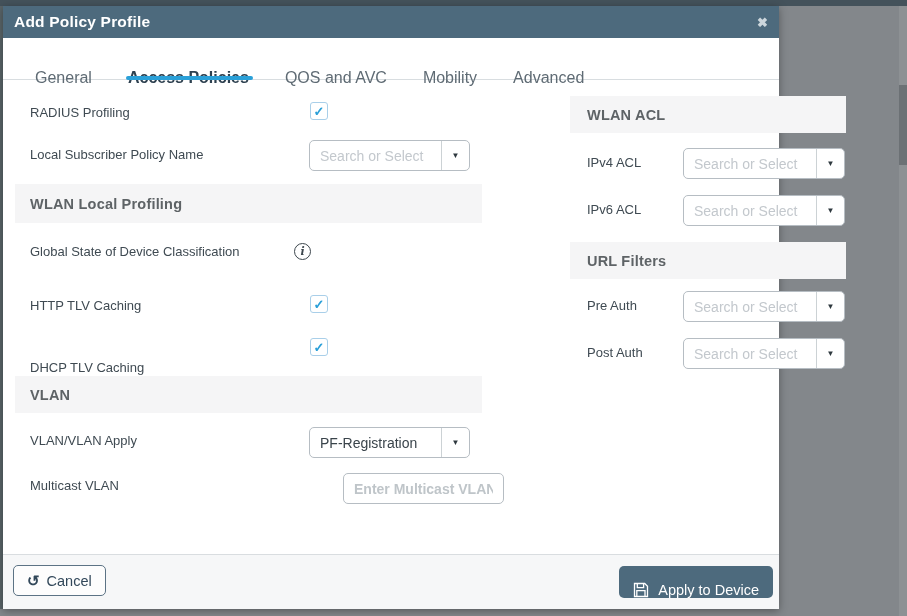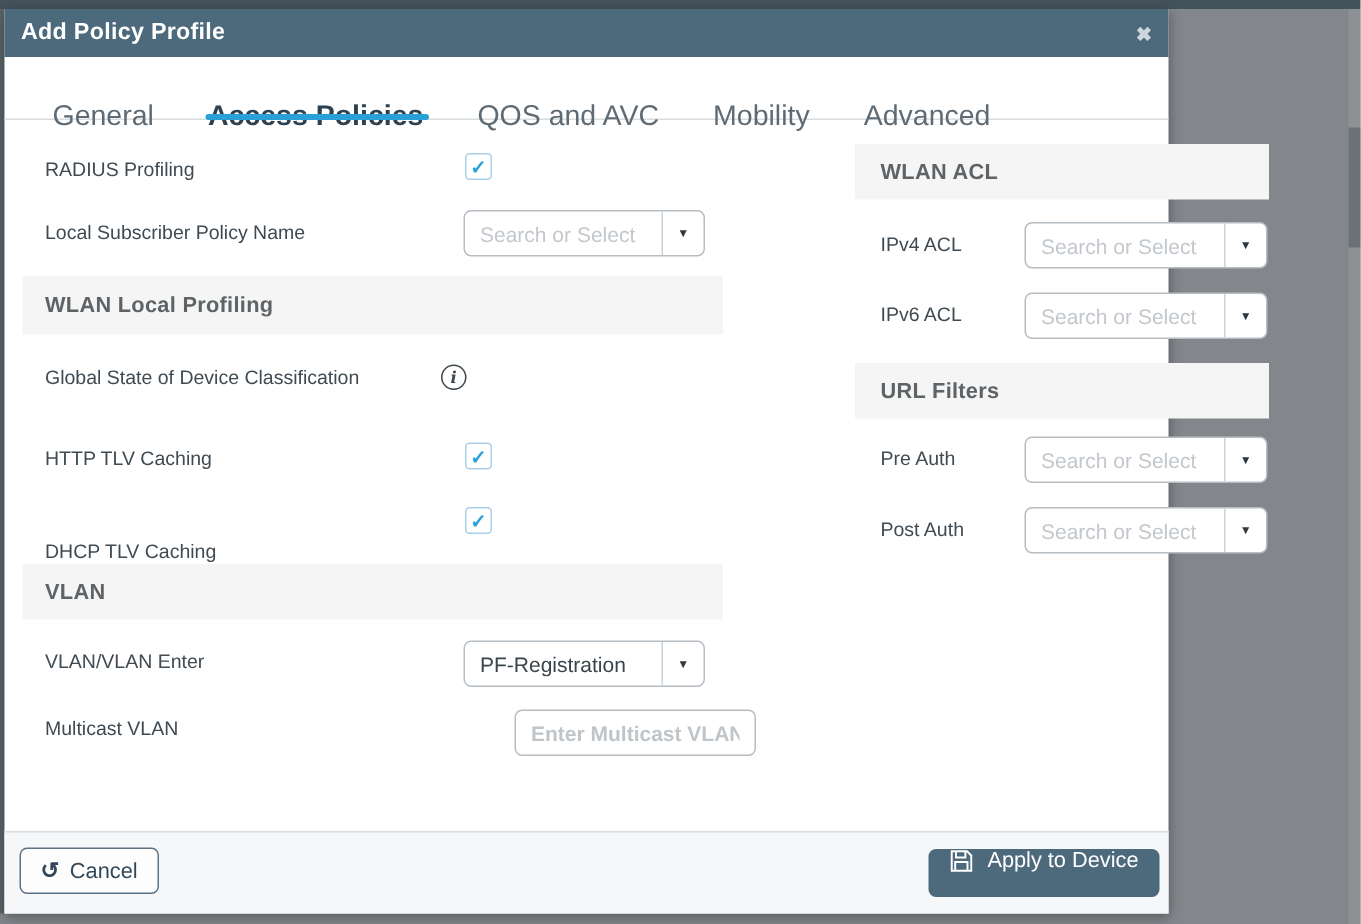--- a/index.html
+++ b/index.html
@@ -15,21 +15,21 @@
   .scroll-thumb{position:absolute;left:899px;top:85px;width:8px;height:80px;background:#6c7175;}
 
   .modal{position:absolute;left:3px;top:6px;width:776px;height:603px;background:#fff;
          box-shadow:0 2px 8px rgba(0,0,0,.35);}
 
   .titlebar{height:32px;background:#4d6a7d;display:flex;align-items:center;padding:0 11px;box-sizing:border-box;}
   .titlebar .title{color:#ffffff;font-size:15.5px;font-weight:700;letter-spacing:.2px;}
   .titlebar .close{margin-left:auto;color:#ccd6dc;font-size:13px;font-weight:700;cursor:pointer;line-height:1;}
 
   .tabs{position:relative;height:41px;border-bottom:1px solid #d8dde0;display:flex;align-items:stretch;padding-left:14px;}
-  .tab{position:relative;display:flex;align-items:center;padding:0 18px;font-size:19px;color:#5f6b74;cursor:pointer;margin-top:39px;}
+  .tab{position:relative;display:flex;align-items:center;padding:0 18px;font-size:16px;color:#5f6b74;cursor:pointer;margin-top:39px;}
   .tab.active{color:#2e4150;font-weight:700;}
   .tab .tabline{display:none;}
   .tab.active .tabline{display:block;position:absolute;left:16px;right:14px;bottom:-1px;height:4px;
         background:#2aa0d8;border-radius:3px;}
 
   .content{position:relative;height:475px;}
 
   .lbl{position:absolute;font-size:13px;color:#3f4a52;line-height:1.2;}
   .section{position:absolute;background:#f5f5f6;display:flex;align-items:center;box-sizing:border-box;
            font-size:14.5px;font-weight:700;color:#5e6366;letter-spacing:.2px;}
@@ -56,21 +56,21 @@
         display:flex;align-items:center;justify-content:center;
         font-family:"DejaVu Serif",serif;font-style:italic;font-weight:700;font-size:11px;color:#3c464d;
         cursor:pointer;box-sizing:border-box;}
 
   .footer{position:absolute;left:0;right:0;bottom:0;height:54px;background:#f6f7f8;border-top:1px solid #d9dde0;}
   .btn-cancel{position:absolute;left:10px;top:10px;height:31px;padding:0 13px;background:#fdfdfd;
       border:1px solid #5c7385;border-radius:5px;color:#32485a;font-size:14.5px;
       display:flex;align-items:center;gap:7px;cursor:pointer;font-family:"Liberation Sans",sans-serif;}
   .btn-cancel .undo{font-size:15px;font-weight:700;line-height:1;}
   .btn-apply{position:absolute;right:6px;top:11px;height:32px;padding:0 14px;background:#4d6a7d;border:none;
-      border-radius:5px;color:#fff;font-size:14.5px;display:flex;align-items:flex-start;gap:9px;cursor:pointer;
+      border-radius:5px;color:#fff;font-size:14.5px;display:flex;align-items:flex-end;gap:9px;cursor:pointer;
       font-family:"Liberation Sans",sans-serif;}
 </style>
 </head>
 <body>
 
 <div class="backdrop-top"></div>
 <div class="backdrop-left"></div>
 <div class="scroll-track"></div>
 <div class="scroll-thumb"></div>
 
@@ -131,21 +131,21 @@
 
     <span class="lbl" style="left:27px;top:280px;">DHCP TLV Caching</span>
     <div class="cb" style="left:307px;top:258px;">
       <span>✓</span>
     </div>
 
     <div class="section left" style="left:12px;top:296px;width:467px;height:37px;">
       <span>VLAN</span>
     </div>
 
-    <span class="lbl" style="left:27px;top:353px;">VLAN/VLAN Enter</span>
+    <span class="lbl" style="left:27px;top:353px;">VLAN/VLAN Apply</span>
     <div class="dd selected" style="left:306px;top:347px;width:161px;">
       <span class="val">PF-Registration</span>
       <span class="caret">
           <span>▼</span>
         </span>
     </div>
 
     <span class="lbl" style="left:27px;top:398px;">Multicast VLAN</span>
     <input class="tin" style="left: 306px; top: 393px; width: 161px; margin-left: 34px;" placeholder="Enter Multicast VLAN">
 

